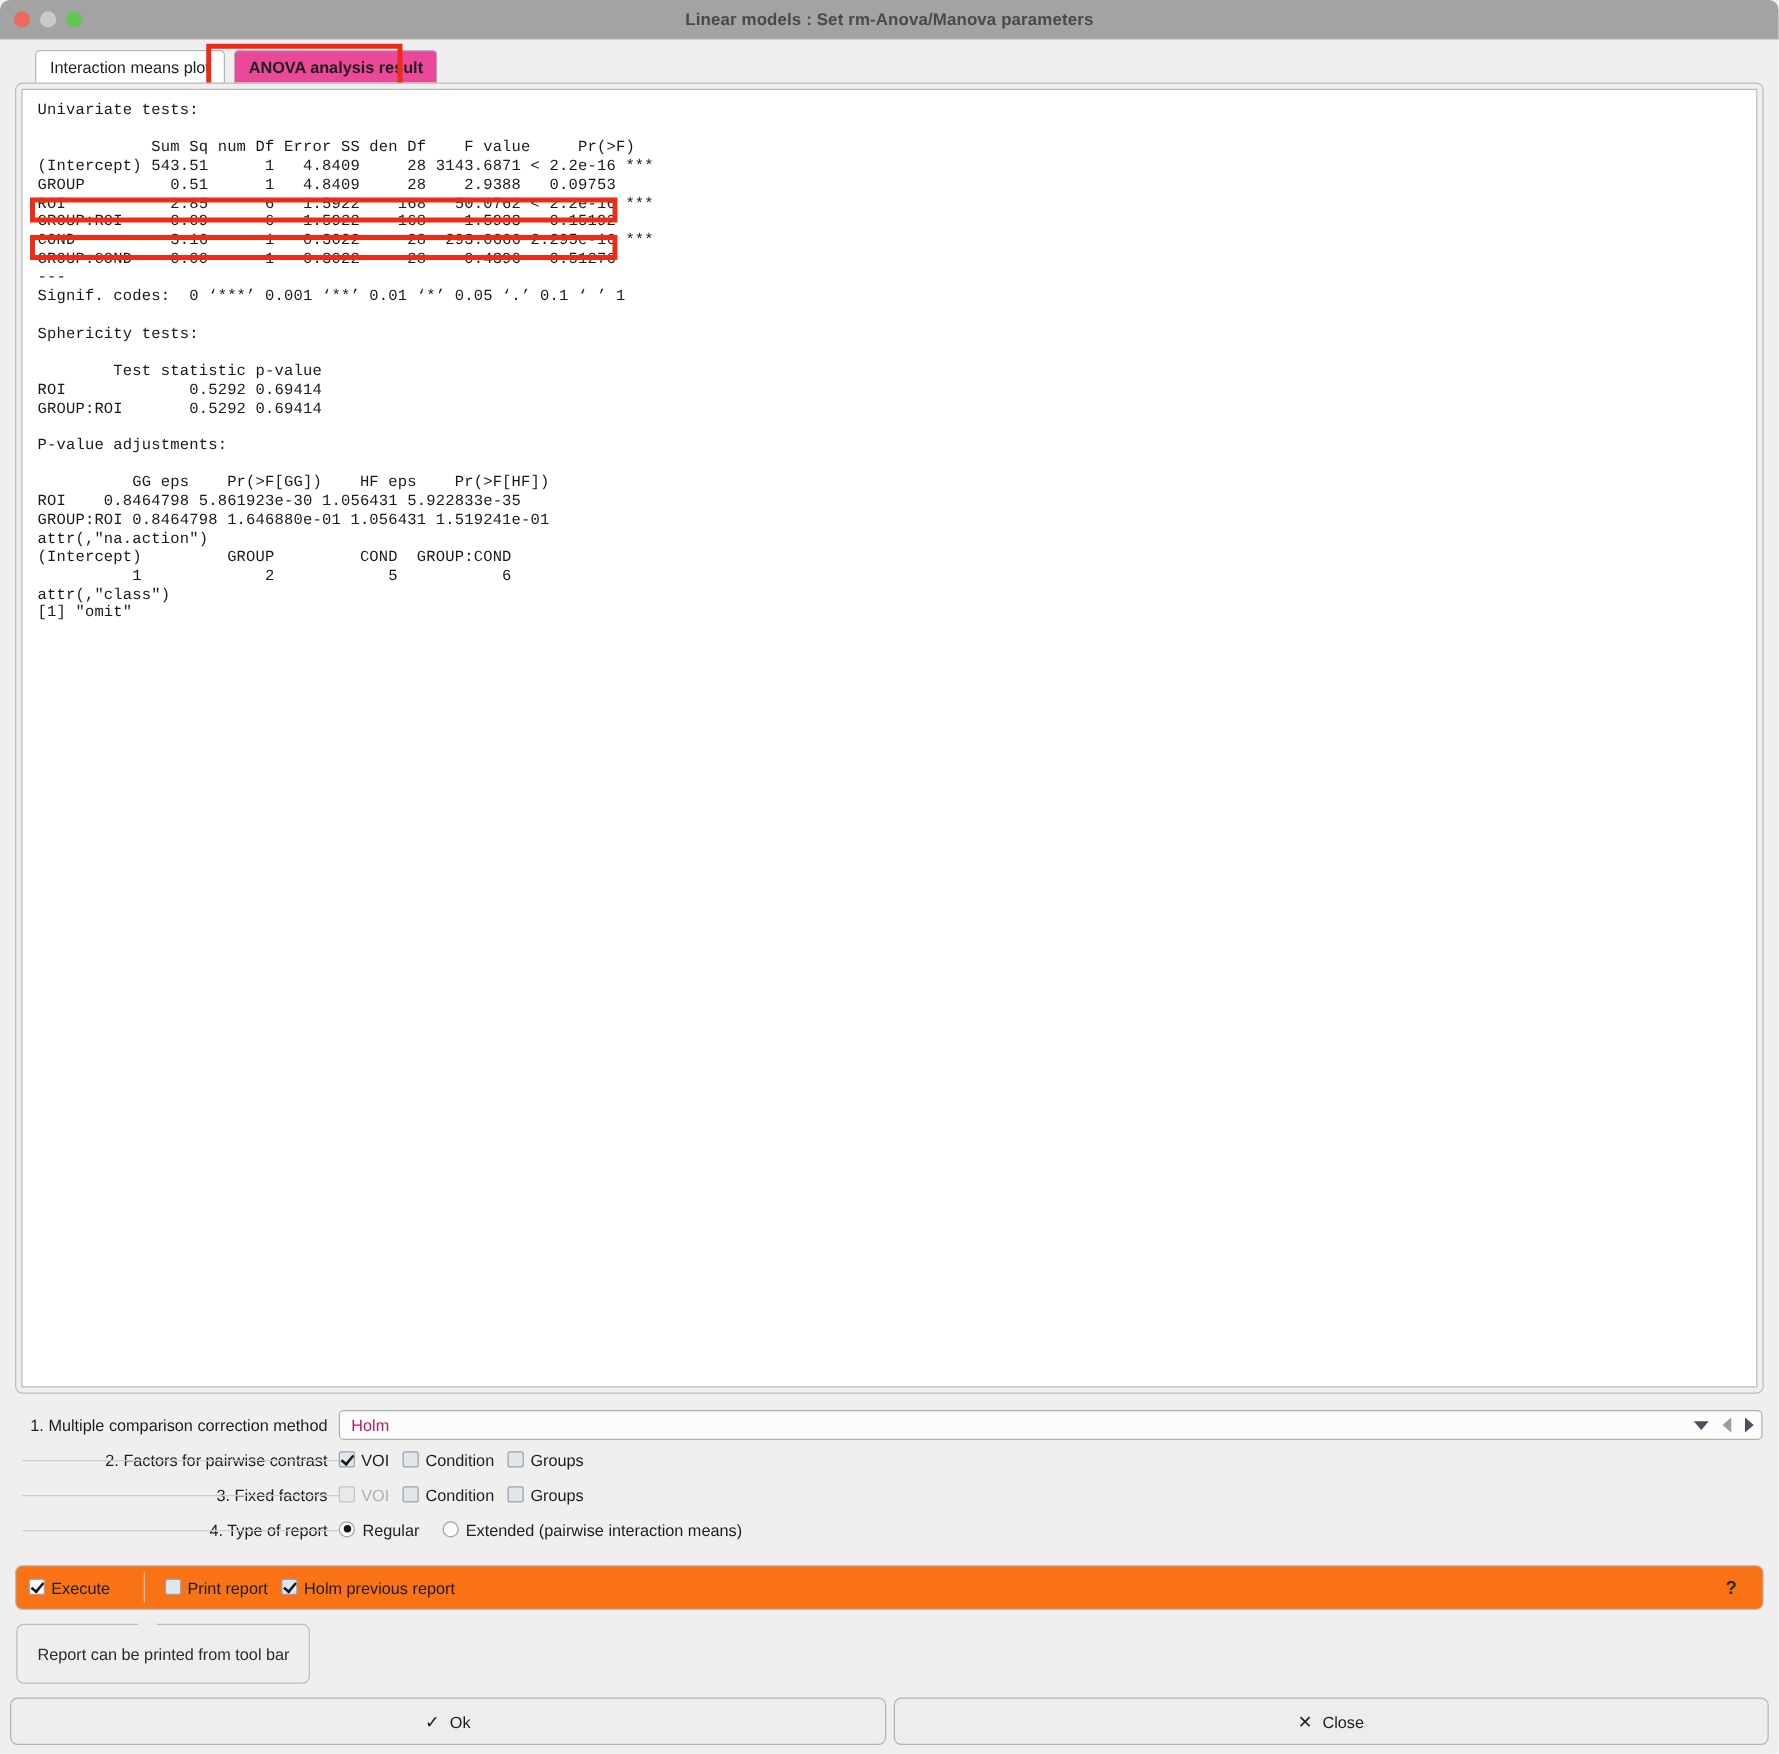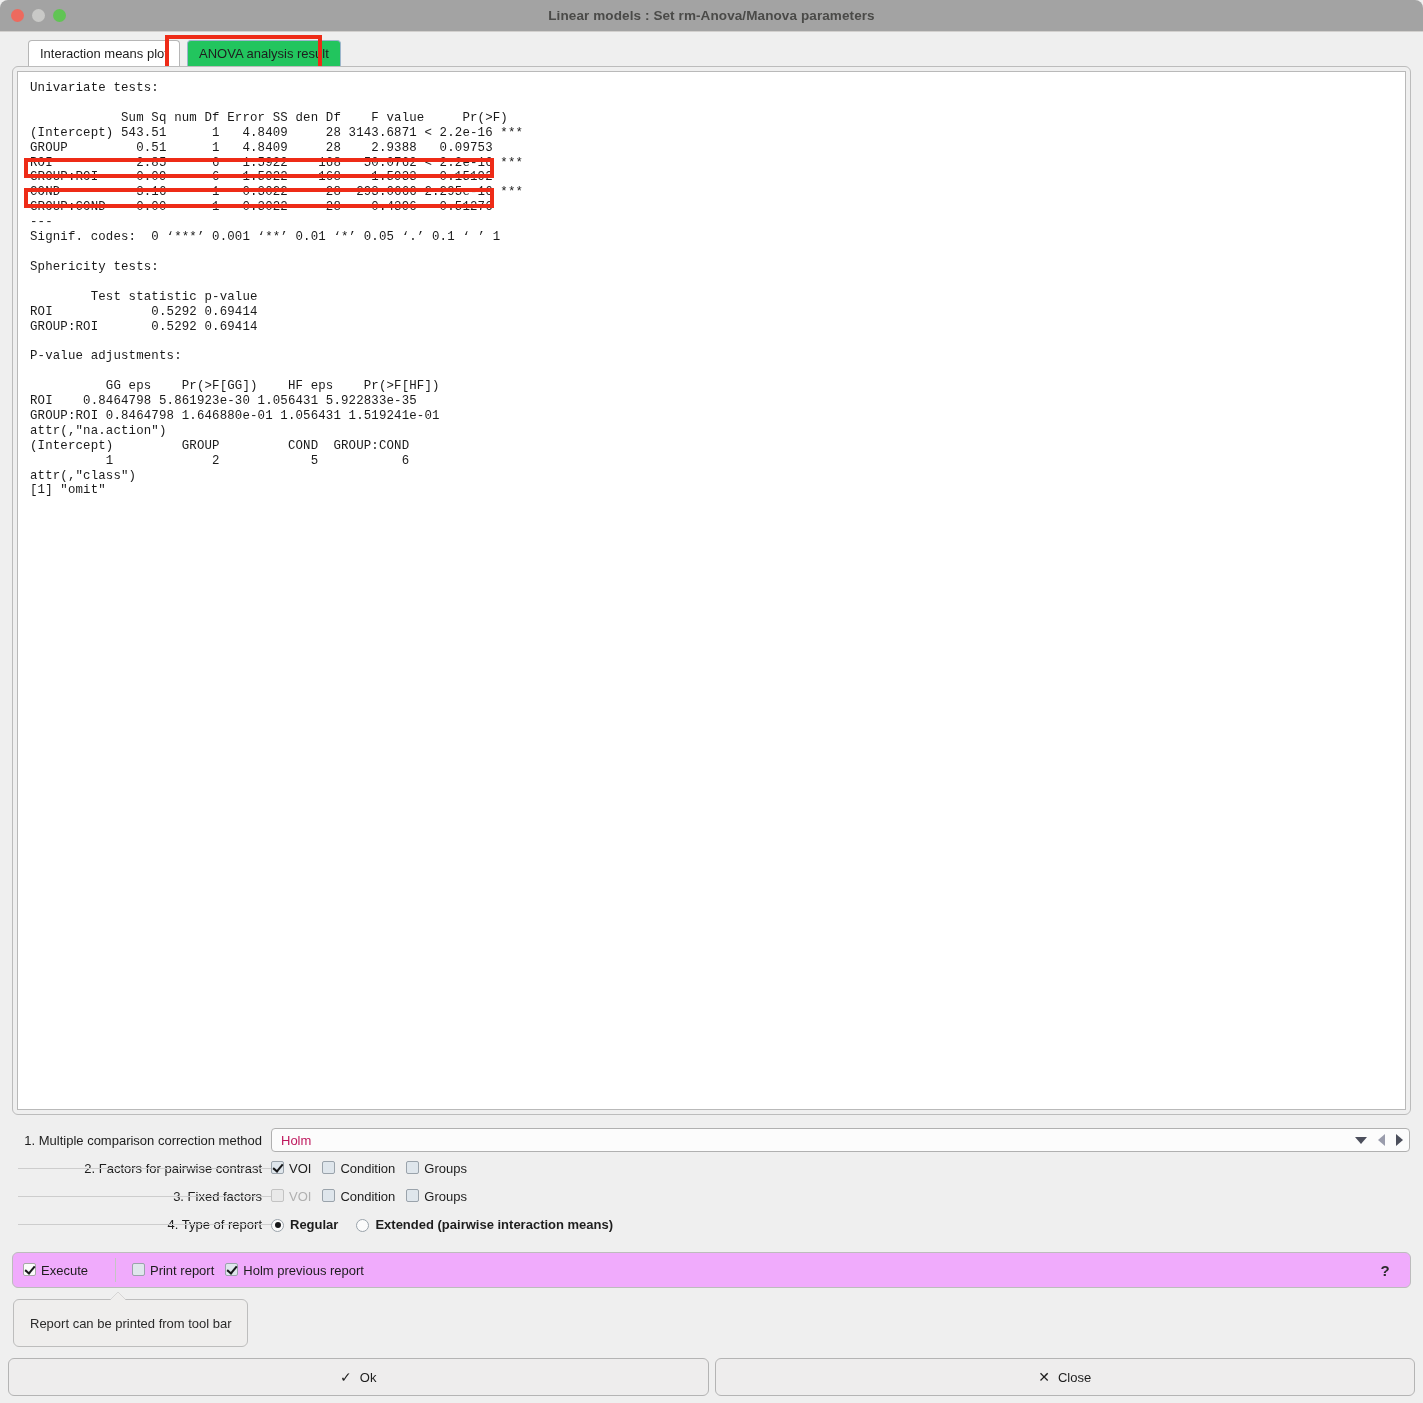--- a/index.html
+++ b/index.html
@@ -76,22 +76,23 @@
     border-top-left-radius: 4px;
     border-top-right-radius: 4px;
     border-bottom: none;
     box-sizing: border-box;
     white-space: nowrap;
     margin-left: 16px;
   }
   .tab.inactive { left: 0; }
   .tab.active {
     left: 159px;
-    background: #22c55e;
+    background: #ec4899;
     border-color: #9cb6cc;
+    font-weight: bold;
   }
   .tab-redbox {
     position: absolute;
     left: 153px;
     top: -5px;
     width: 157px;
     height: 36px;
     border: 4px solid #ee2b17;
     box-sizing: border-box;
     pointer-events: none;
@@ -254,30 +255,30 @@
     flex: none;
   }
   .rb.selected::after {
     content: "";
     position: absolute;
     left: 2.5px; top: 2.5px;
     width: 6px; height: 6px;
     border-radius: 50%;
     background: #17181a;
   }
-  .rb-item { display: flex; align-items: flex-end; margin-right: 18px; font-weight: bold; }
+  .rb-item { display: flex; align-items: flex-start; margin-right: 18px; }
 
   
   .exec-bar {
     position: absolute;
     left: 12px;
     top: 1252px;
     width: 1399px;
     height: 36px;
-    background: #f0abfc;
+    background: #f97316;
     border: 1px solid #bcbcbc;
     border-radius: 6px;
     box-sizing: border-box;
     display: flex;
     align-items: center;
     padding: 0 10px;
   }
   .vsep {
     width: 1px;
     height: 24px;

